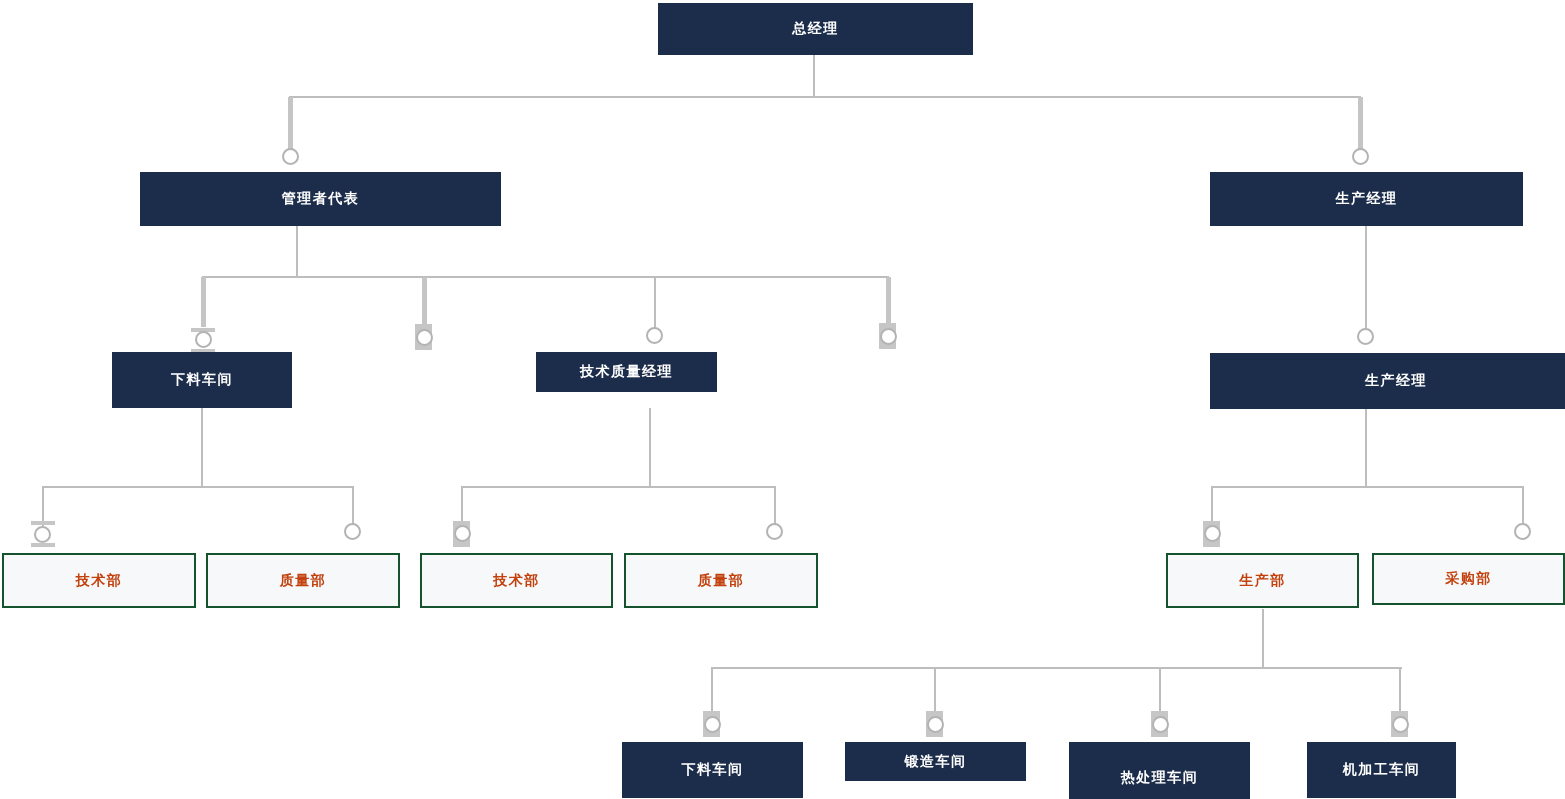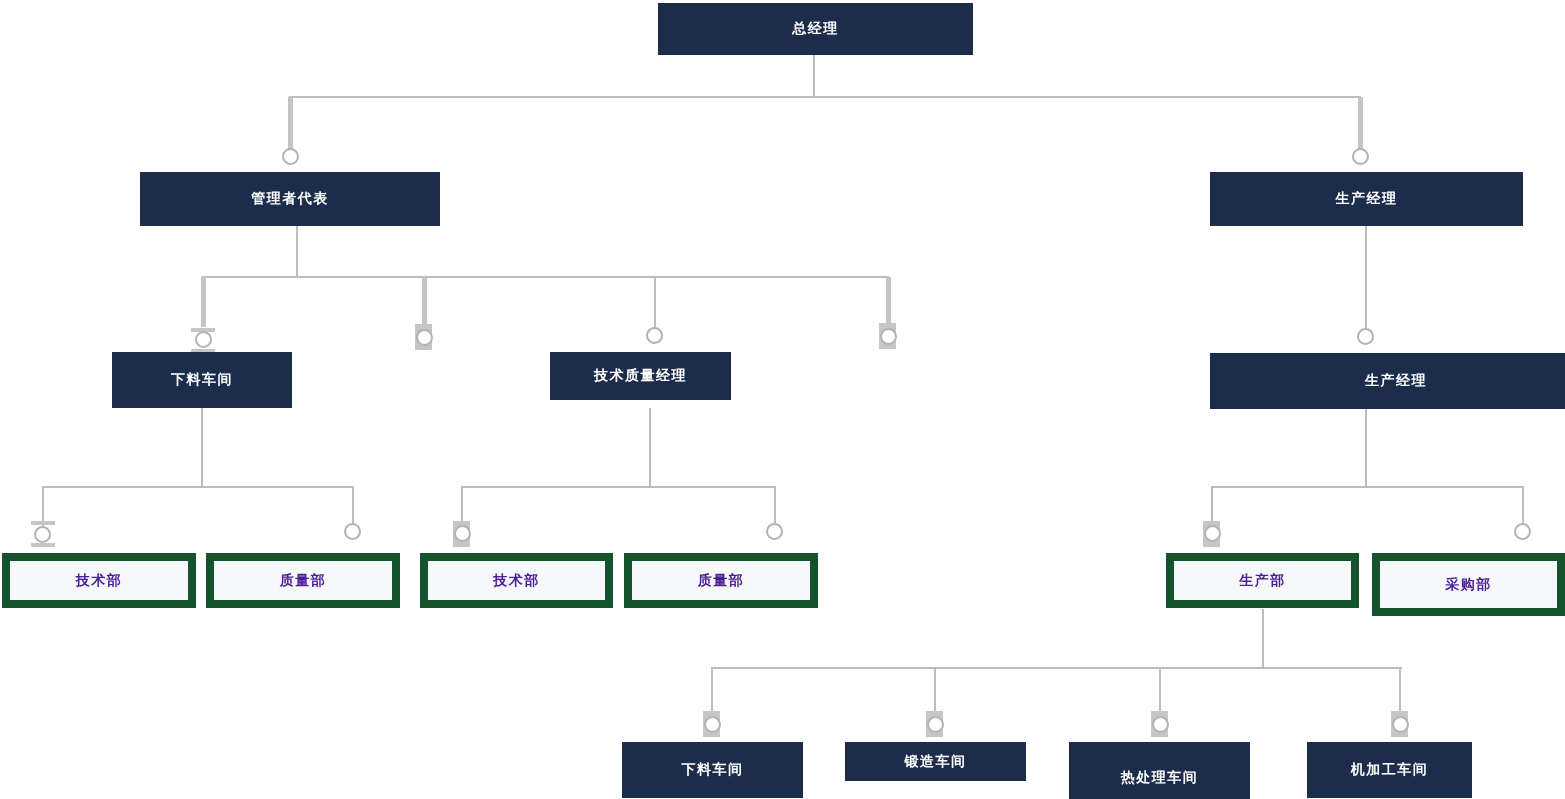--- a/index.html
+++ b/index.html
@@ -3,21 +3,21 @@
 <meta charset="utf-8">
 <style>
   html,body{margin:0;padding:0;background:#ffffff;}
   body{font-family:"Liberation Sans","DejaVu Sans",sans-serif;}
   .canvas{position:relative;width:1565px;height:799px;background:#ffffff;overflow:hidden;}
 
   .node{position:absolute;display:flex;align-items:center;justify-content:center;
         box-sizing:border-box;font-weight:bold;font-size:14px;letter-spacing:1.5px;
         cursor:default;}
   .node.dark{background:#1c2d4b;color:#ffffff;}
-  .node.light{background:#f7f8fa;border:8px solid #14532d;color:#4c1d95;}
+  .node.light{background:#f7f8fa;border:2px solid #14532d;color:#c2410c;}
 
   .line{position:absolute;background:#bdbdbd;}
   .line.thick{background:#c5c5c5;}
 
   .cpoint{position:absolute;box-sizing:border-box;border:2px solid #b3b3b3;
           border-radius:50%;background:#ffffff;width:17px;height:17px;}
   .csquare{position:absolute;background:#c6c6c6;}
   .cbar{position:absolute;background:#c6c6c6;width:24px;height:4px;}
 </style>
 </head>
@@ -88,31 +88,31 @@
   <div class="cpoint" style="left:1204px;top:525px;"></div>
   <div class="cpoint" style="left:1514px;top:523px;"></div>
   <div class="cpoint" style="left:704px;top:716px;"></div>
   <div class="cpoint" style="left:927px;top:716px;"></div>
   <div class="cpoint" style="left:1152px;top:716px;"></div>
   <div class="cpoint" style="left:1392px;top:716px;"></div>
 
   <div class="node dark" style="left:658px;top:3px;width:315px;height:52px;">
     <span>总经理</span>
   </div>
-  <div class="node dark" style="left:140px;top:172px;width:300px;height:54px;font-family:Liberation Mono, monospace;">
+  <div class="node dark" style="left:140px;top:172px;width:361px;height:54px;font-family:Liberation Mono, monospace;">
     <span>管理者代表</span>
   </div>
   <div class="node dark" style="left:1210px;top:172px;width:313px;height:54px;">
     <span>生产经理</span>
   </div>
 
   <div class="node dark" style="left:112px;top:352px;width:180px;height:56px;">
     <span>下料车间</span>
   </div>
-  <div class="node dark" style="left:550px;top:352px;width:181px;height:48px;">
+  <div class="node dark" style="left:536px;top:352px;width:181px;height:40px;">
     <span>技术质量经理</span>
   </div>
   <div class="node dark" style="left:1210px;top:353px;width:372px;height:56px;">
     <span>生产经理</span>
   </div>
 
   <div class="node light" style="left:2px;top:553px;width:194px;height:55px;">
     <span>技术部</span>
   </div>
   <div class="node light" style="left:206px;top:553px;width:194px;height:55px;">
@@ -120,30 +120,30 @@
   </div>
   <div class="node light" style="left:420px;top:553px;width:193px;height:55px;">
     <span>技术部</span>
   </div>
   <div class="node light" style="left:624px;top:553px;width:194px;height:55px;">
     <span>质量部</span>
   </div>
   <div class="node light" style="left:1166px;top:553px;width:193px;height:55px;">
     <span>生产部</span>
   </div>
-  <div class="node light" style="left:1372px;top:553px;width:193px;height:63px;">
+  <div class="node light" style="left:1372px;top:553px;width:193px;height:52px;">
     <span>采购部</span>
   </div>
 
   <div class="node dark" style="left:622px;top:742px;width:181px;height:56px;">
     <span>下料车间</span>
   </div>
   <div class="node dark" style="left:845px;top:742px;width:181px;height:39px;">
     <span>锻造车间</span>
   </div>
   <div class="node dark" style="left:1069px;top:742px;width:181px;height:72px;">
     <span>热处理车间</span>
   </div>
-  <div class="node dark" style="left:1307px;top:742px;width:165px;height:56px;">
+  <div class="node dark" style="left:1307px;top:742px;width:149px;height:56px;">
     <span>机加工车间</span>
   </div>
 
 </div>
 
 </body></html>

